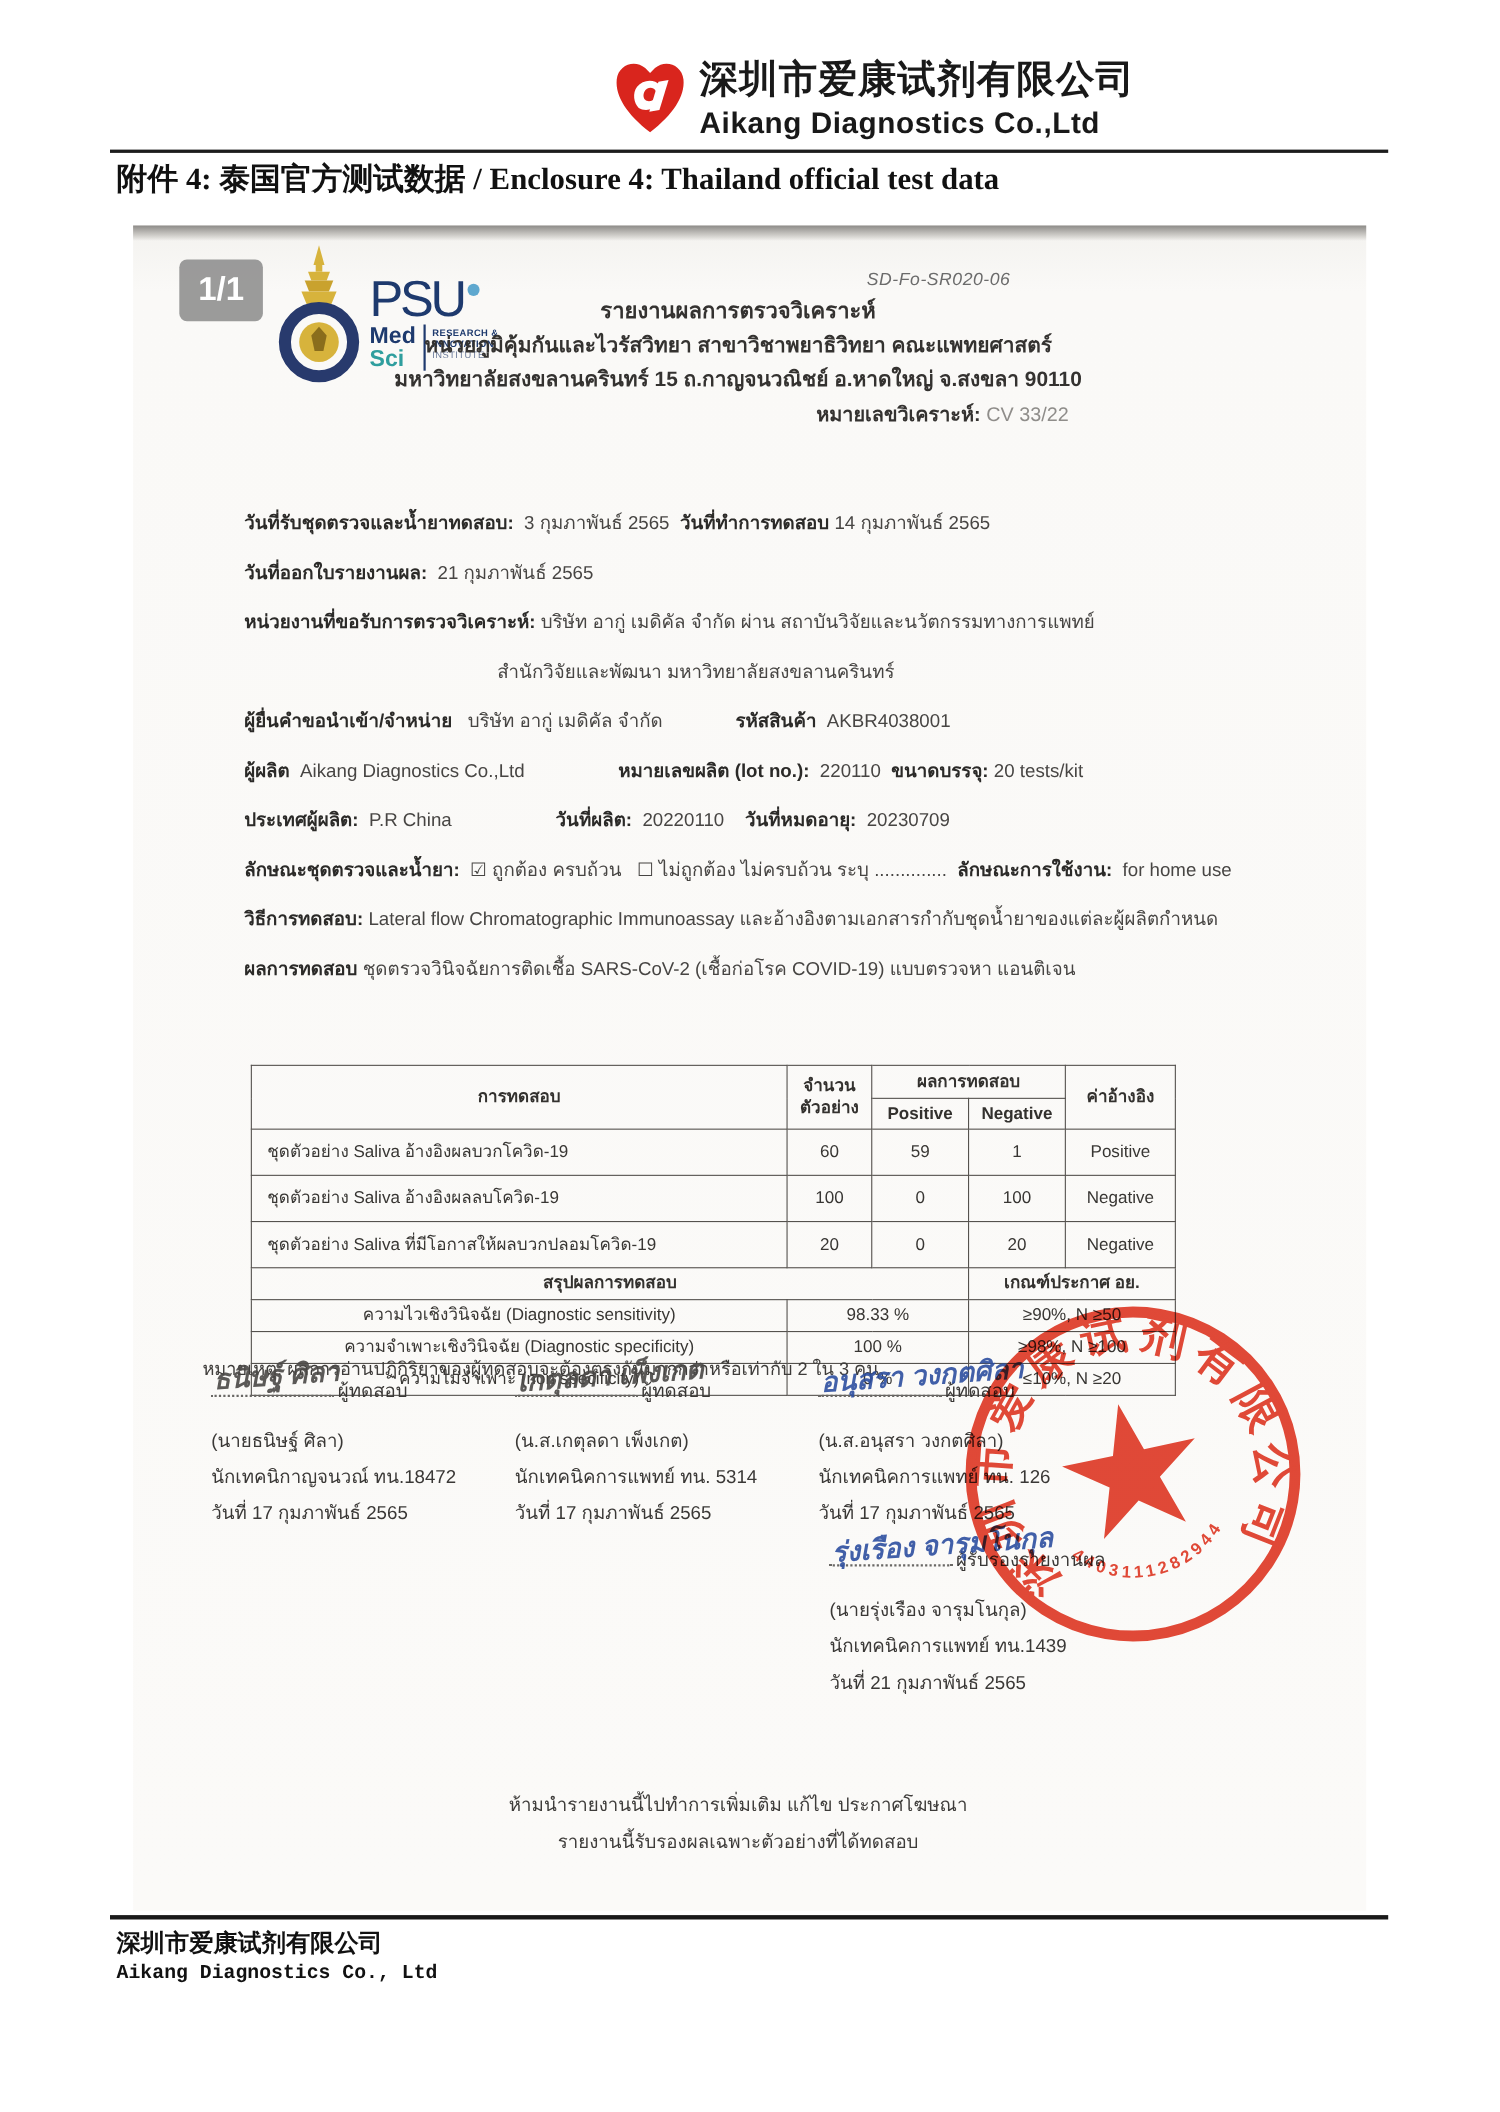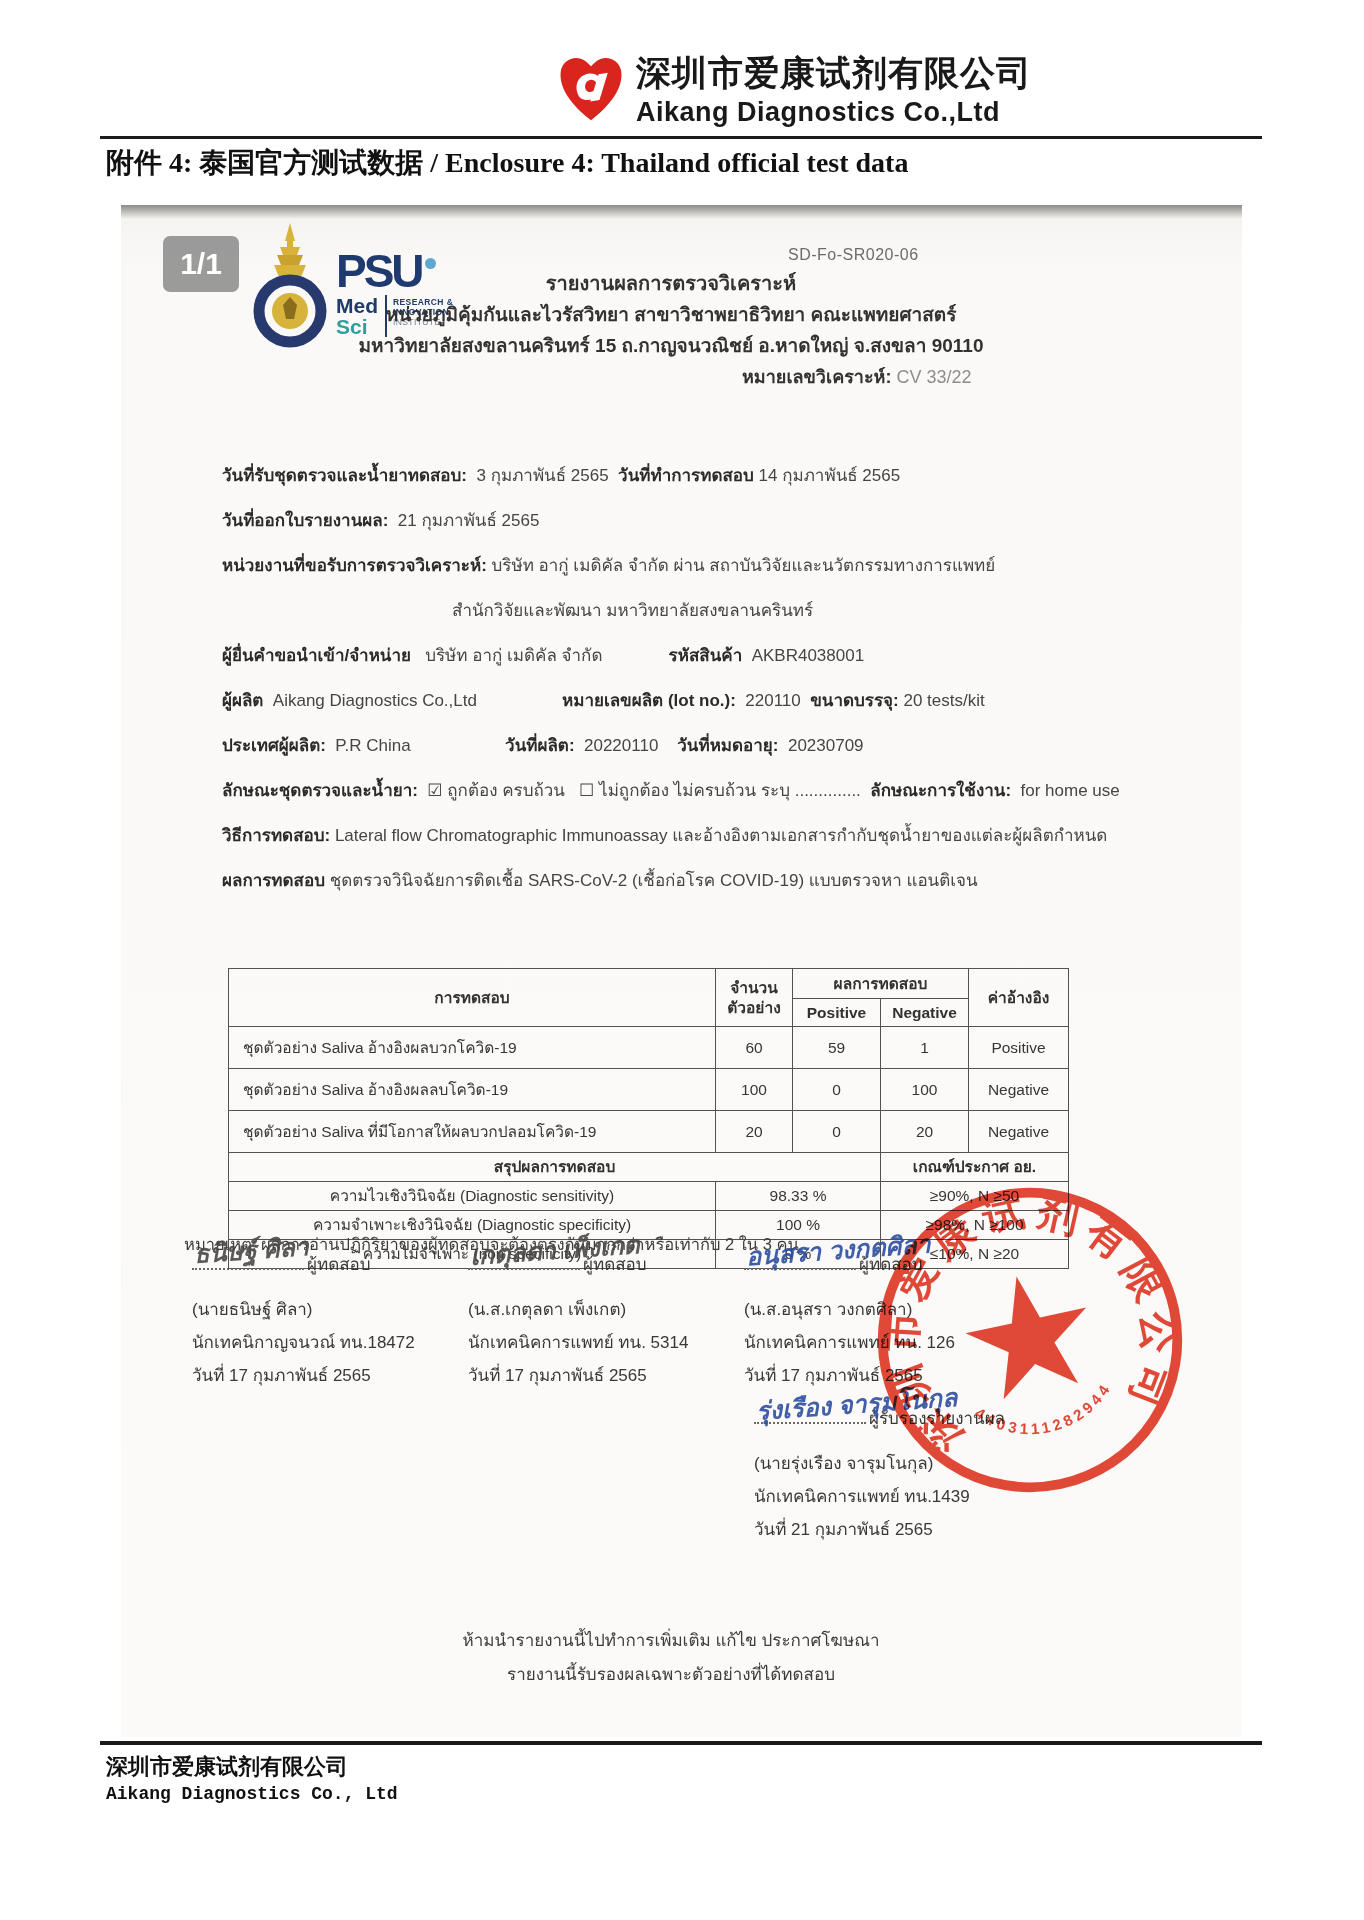--- a/index.html
+++ b/index.html
@@ -19,31 +19,31 @@
   .scan{position:absolute;left:121px;top:205px;width:1121px;height:1532px;
         background:linear-gradient(180deg,#f3f2ef 0px,#faf9f7 60px,#fbfaf8 100%);}
   .scan-edge{position:absolute;left:0;top:0;width:100%;height:14px;
         background:linear-gradient(180deg,#8d8b88,#c6c4c0 55%,rgba(200,198,194,0));}
   .page-badge{position:absolute;left:42px;top:31px;width:76px;height:56px;border-radius:7px;
         background:rgba(141,141,141,.88);color:#fff;font-size:30px;font-weight:600;
         text-align:center;line-height:56px;}
 
   .crest{position:absolute;left:126px;top:16px;width:86px;height:128px;}
   .psu{position:absolute;left:215px;top:44px;width:150px;}
-  .psu-word{font-size:46px;font-weight:700;color:#1e3a6e;letter-spacing:-3px;line-height:44px;}
+  .psu-word{font-size:46px;font-weight:400;color:#1e3a6e;letter-spacing:-3px;line-height:44px;}
   .psu-dot{display:inline-block;width:11px;height:11px;border-radius:50%;background:#5fa8cf;
         vertical-align:18px;margin-left:3px;}
   .psu-sub{display:flex;margin-top:2px;}
   .psu-med{font-size:21px;font-weight:800;color:#1e3a6e;line-height:21px;}
   .psu-sci{font-size:21px;font-weight:800;color:#2f9e9e;line-height:21px;}
   .psu-inst{border-left:2px solid #1e3a6e;margin-left:7px;padding-left:6px;
         font-size:8.5px;font-weight:700;color:#1e3a6e;letter-spacing:.4px;line-height:10px;padding-top:2px;}
   .psu-inst .inst3{color:#6c7b9a;font-weight:400;}
 
-  .doc-code{position:absolute;left:667px;top:41px;font-size:16px;color:#6b6b6b;letter-spacing:.5px;}
+  .doc-code{position:absolute;left:667px;top:41px;font-size:16px;color:#6b6b6b;letter-spacing:.5px;font-style:italic;}
   .doc-head{position:absolute;left:0;top:62px;width:1100px;text-align:center;
         color:#343230;font-weight:600;}
   .doc-head .h1{font-size:20px;line-height:32px;}
   .doc-head .h2{font-size:19px;line-height:31px;}
   .analysis-no{position:absolute;left:621px;top:157px;font-size:18px;}
   .analysis-no .lab{font-weight:700;color:#343230;}
   .analysis-no .val{color:#8f8d8a;font-weight:500;}
 
   .body-lines{position:absolute;left:101px;top:259px;width:900px;}
   .doc-line{height:45px;font-size:17px;color:#474543;white-space:pre-wrap;line-height:24px;}

